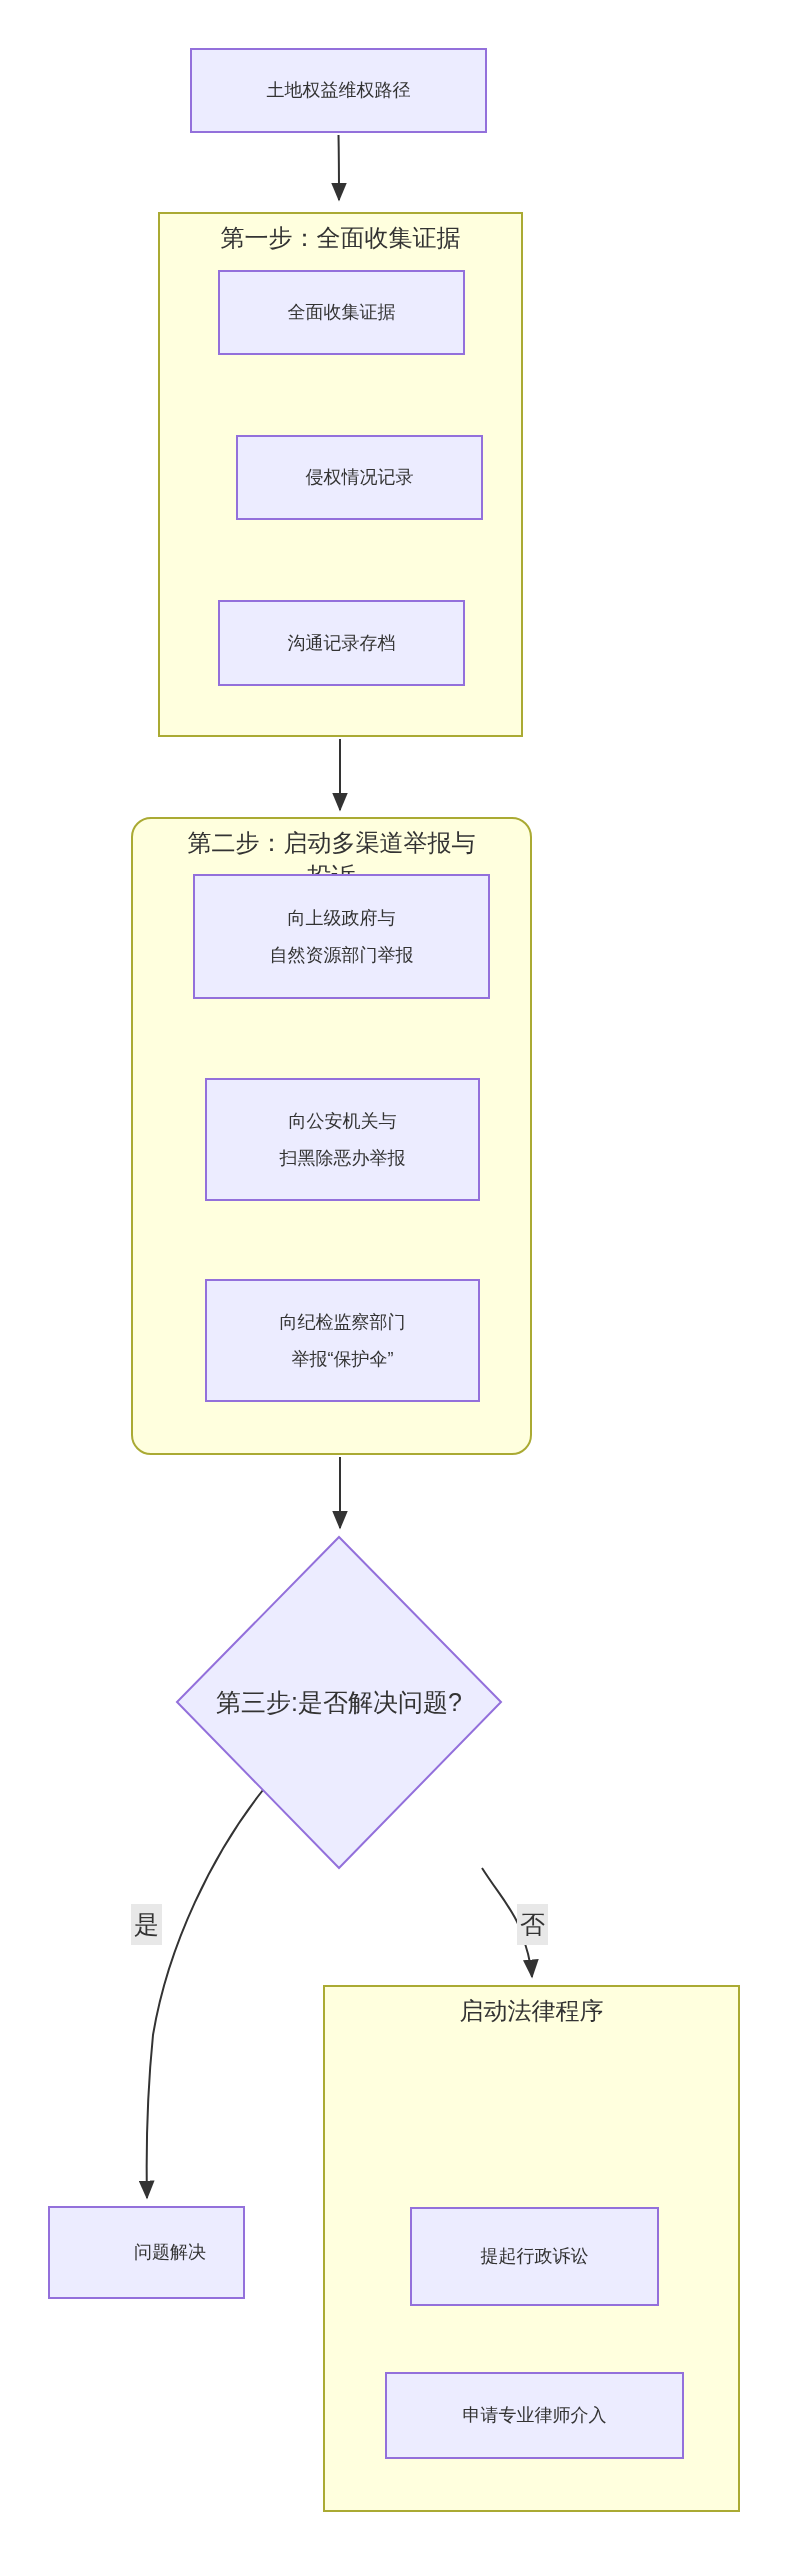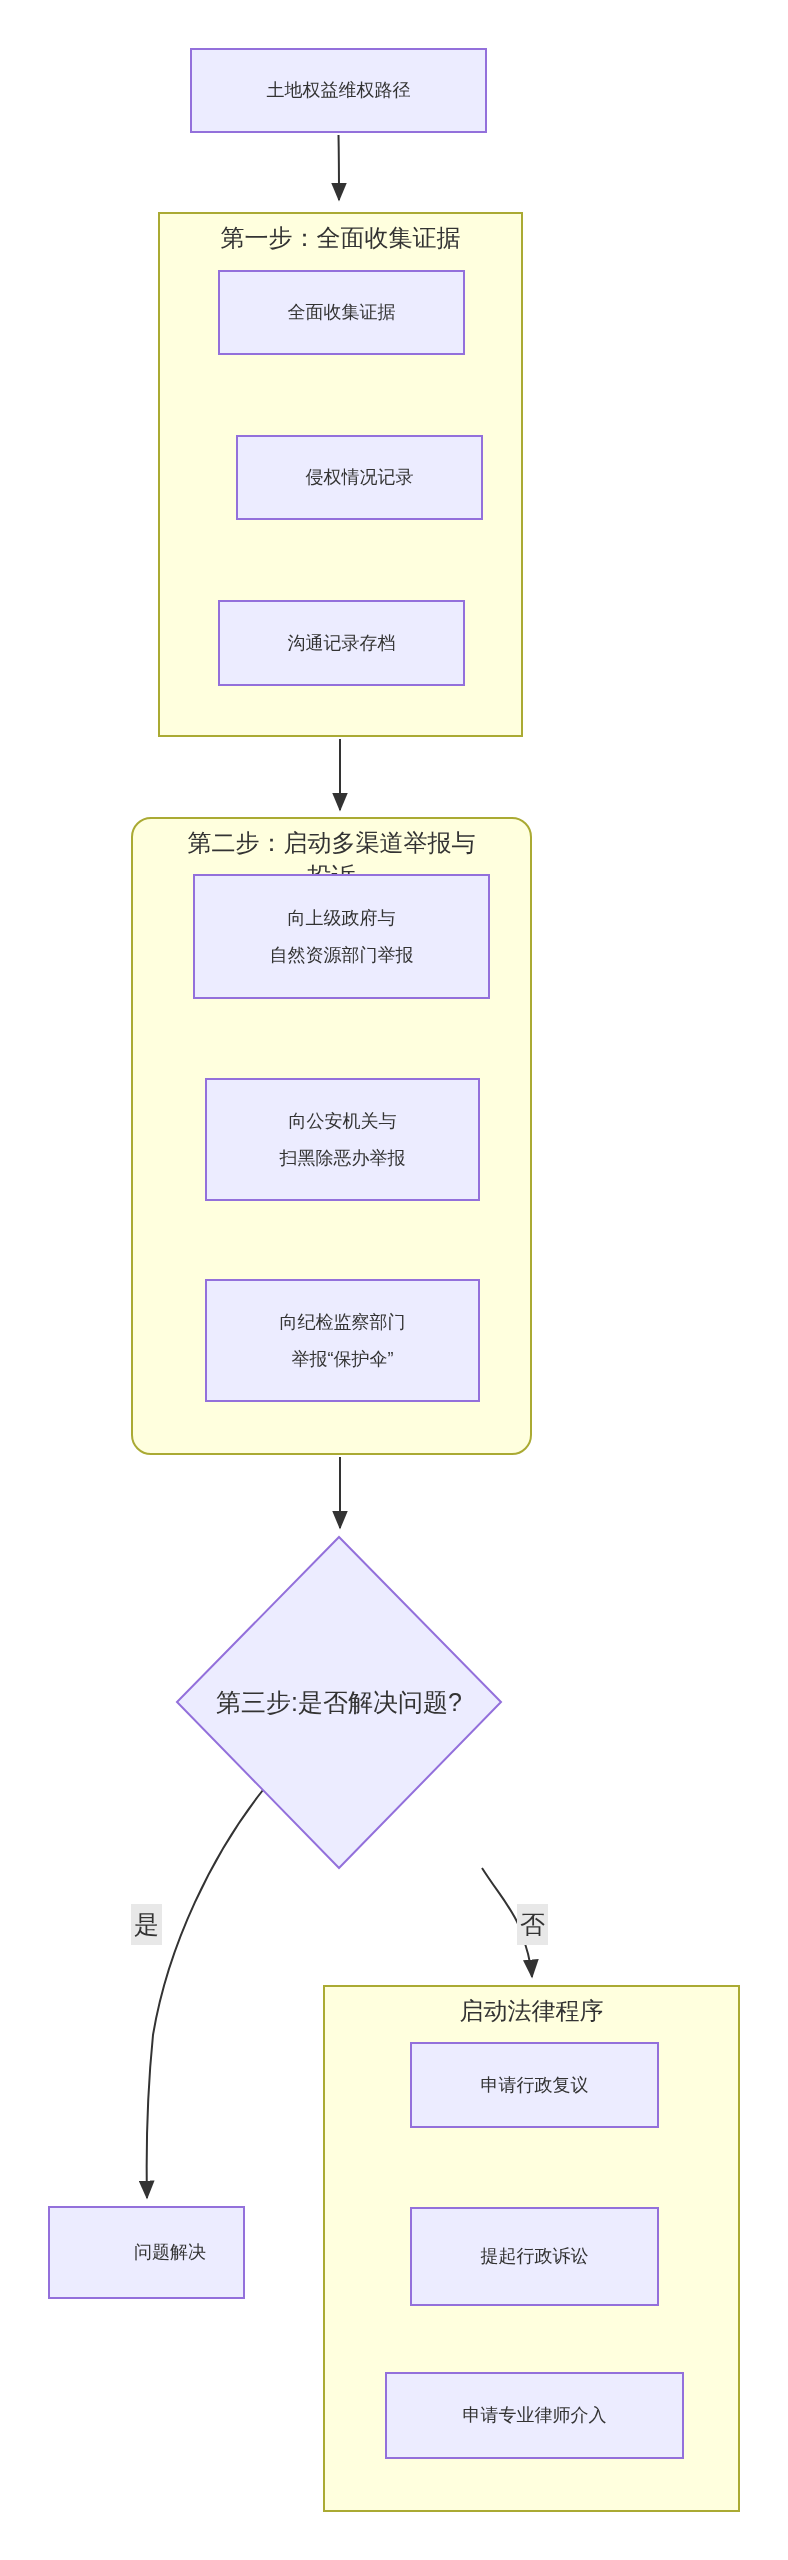--- a/index.html
+++ b/index.html
@@ -101,23 +101,20 @@
 
   <div class="edge-label" style="left:131px;top:1904px;">是</div>
   <div class="edge-label" style="left:517px;top:1904px;">否</div>
 
   <div class="node" style="left:48px;top:2206px;width:197px;height:93px;padding-left:47px;">
     <span>问题解决</span>
   </div>
 
   <div class="container" style="left:323px;top:1985px;width:417px;height:527px;">
     <div class="ctitle">启动法律程序</div>
-    <div class="node" style="left:85px;top:55px;width:249px;height:86px;">
-      <span>申请行政复议</span>
-    </div>
     <div class="node" style="left:85px;top:220px;width:249px;height:99px;">
       <span>提起行政诉讼</span>
     </div>
     <div class="node" style="left:60px;top:385px;width:299px;height:87px;">
       <span>申请专业律师介入</span>
     </div>
   </div>
 
 </div>
 

